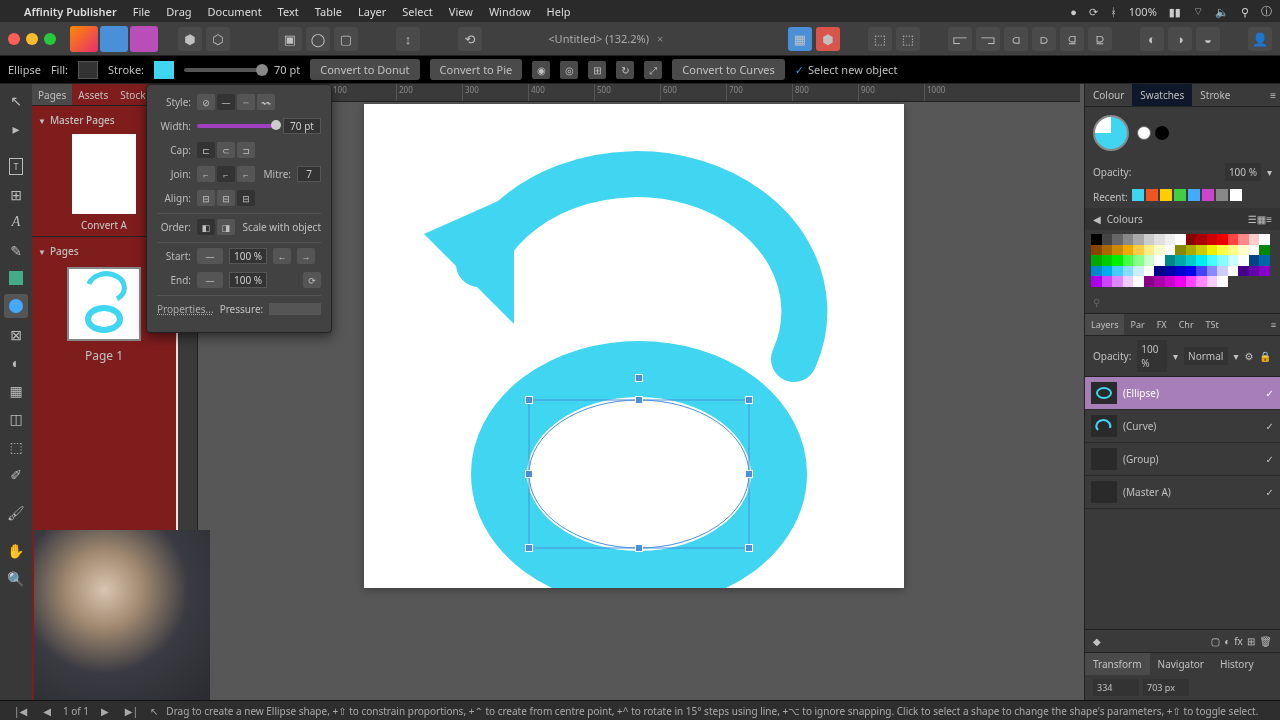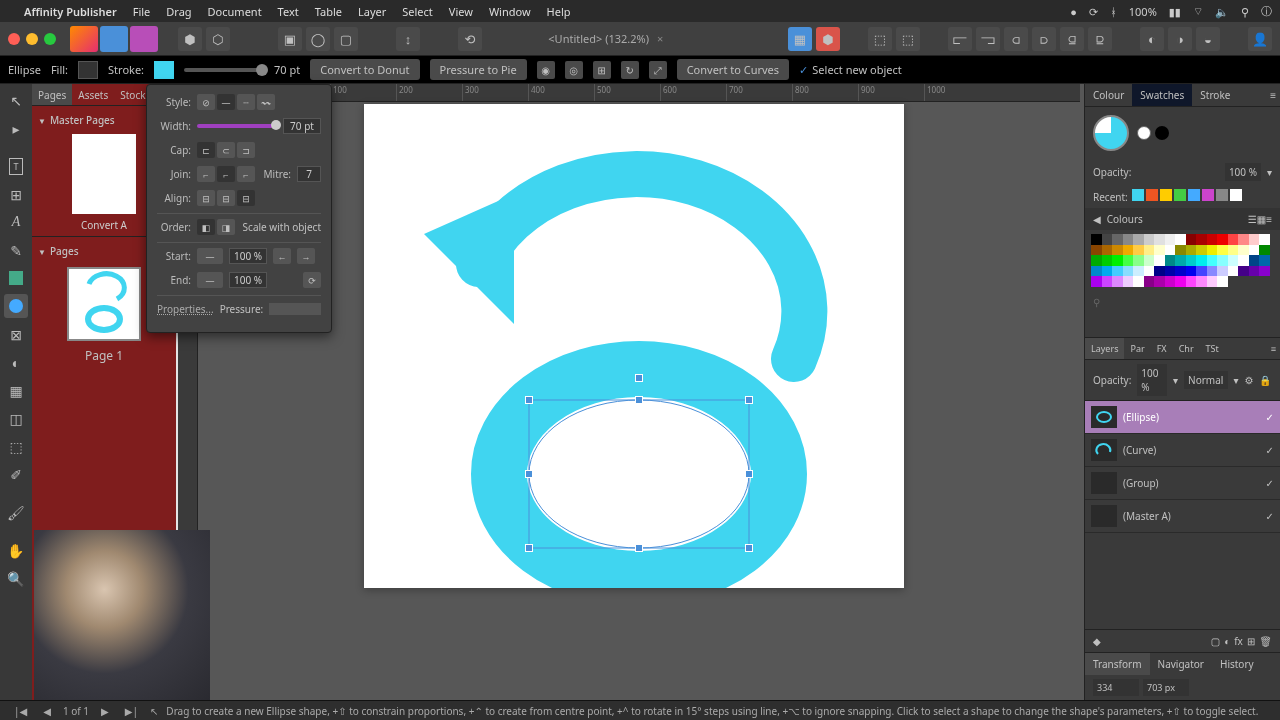--- a/index.html
+++ b/index.html
@@ -93,21 +93,21 @@
 .mini-swatches { display: flex; gap: 4px; }
 .mini-sw { width: 14px; height: 14px; border-radius: 50%; }
 .opacity-row { display: flex; align-items: center; gap: 6px; padding: 4px 8px; }
 .opacity-field { background: #333; padding: 2px 4px; }
 .recent-row { display: flex; align-items: center; gap: 2px; padding: 4px 8px; }
 .rc { width: 12px; height: 12px; }
 .colours-hdr { padding: 4px 8px; background: #333; display: flex; align-items: center; }
 .palette { display: flex; flex-wrap: wrap; padding: 4px 6px; }
 .pal-c { width: 10.5px; height: 10.5px; }
 .search-row { padding: 4px 8px; color: #666; }
-.layers-tabs { display: flex; border-top: 1px solid #222; border-bottom: 1px solid #222; margin-top: 24px; }
+.layers-tabs { display: flex; border-top: 1px solid #222; border-bottom: 1px solid #222; }
 .layers-tabs span { padding: 4px 6px; font-size: 9px; }
 .layers-tabs .active { background: #4a4a4a; }
 .layer-controls { display: flex; align-items: center; gap: 6px; padding: 4px 8px; border-bottom: 1px solid #222; }
 .layer-item { display: flex; align-items: center; gap: 6px; padding: 5px 6px; border-bottom: 1px solid #2a2a2a; }
 .layer-item.sel { background: #a87eb8; color: #fff; }
 .layer-thumb { width: 26px; height: 22px; background: #2a2a2a; display: flex; align-items: center; justify-content: center; }
 .layer-check { margin-left: auto; font-size: 10px; }
 .bottom-bar { margin-top: auto; padding: 4px 8px; border-top: 1px solid #222; display: flex; gap: 4px; }
 .transform-tabs { display: flex; border-top: 1px solid #222; }
 .transform-tabs span { padding: 4px 8px; }
@@ -205,21 +205,21 @@
 
 <div class="ctxbar">
   <span>Ellipse</span>
   <span>Fill:</span>
   <span class="fill-swatch"></span>
   <span>Stroke:</span>
   <span class="stroke-swatch"></span>
   <span class="slider"></span>
   <span>70 pt</span>
   <span class="ctx-btn">Convert to Donut</span>
-  <span class="ctx-btn">Pressure to Pie</span>
+  <span class="ctx-btn">Convert to Pie</span>
   <span class="ctx-icon">◉</span>
   <span class="ctx-icon">◎</span>
   <span class="ctx-icon">⊞</span>
   <span class="ctx-icon">↻</span>
   <span class="ctx-icon">⤢</span>
   <span class="ctx-btn">Convert to Curves</span>
   <span><span class="check">✓</span><span>Select new object</span></span>
 </div>
 
 <div class="workspace">

